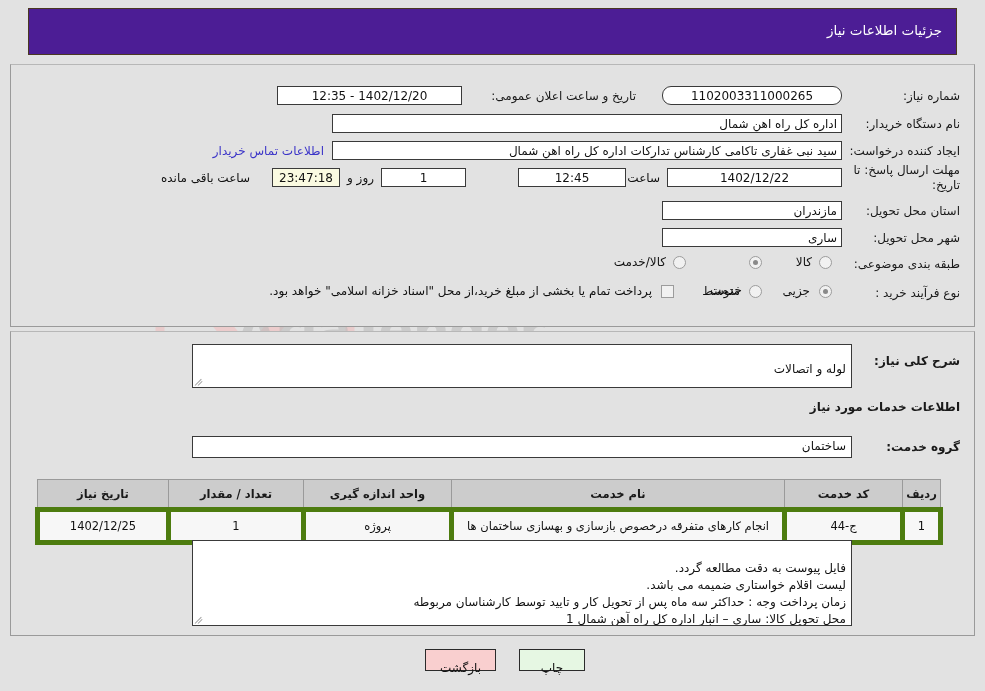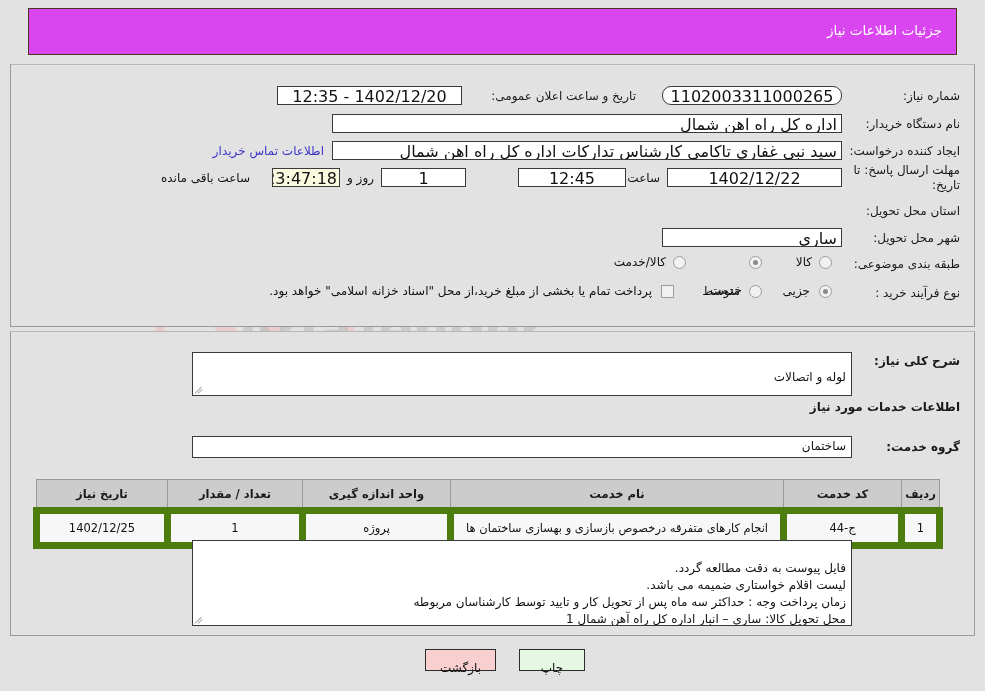--- a/index.html
+++ b/index.html
@@ -9,21 +9,21 @@
     font-family:"DejaVu Sans","Liberation Sans",sans-serif;
     font-size:12px;color:#111;
     overflow:hidden;
     direction:rtl;
   }
   .page{position:relative;width:985px;height:691px;}
 
   
   .titlebar{
     position:absolute;left:28px;top:8px;width:929px;height:47px;
-    background:#d946ef;border:1px solid #4a3722;
+    background:#4c1d95;border:1px solid #4a3722;
     box-sizing:border-box;
   }
   .titlebar .t{
     position:absolute;right:14px;top:13px;
     color:#ffffff;font-size:13.5px;letter-spacing:.2px;
   }
 
   
   .panel{
     position:absolute;left:10px;
@@ -31,21 +31,21 @@
     background:#e2e2e2;box-sizing:border-box;
   }
   .panel-top{top:64px;width:965px;height:263px;}
   .panel-mid{top:331px;width:965px;height:305px;}
 
   
   .lbl{position:absolute;font-size:12px;color:#1a1a1a;text-align:right;line-height:15px;}
   .fld{
     position:absolute;box-sizing:border-box;
     background:#ffffff;border:1px solid #3a3a3a;
-    font-size:16px;color:#111;
+    font-size:12px;color:#111;
     padding:1px 4px 0 4px;
     line-height:17px;height:19px;
     text-align:right;white-space:nowrap;overflow:hidden;
   }
   .fld.center{text-align:center;padding:1px 2px 0 2px;}
   .fld.yellow{background:#fafae1;}
   .note{position:absolute;font-size:12px;color:#111;}
   .link{
     position:absolute;font-size:12px;color:#3b34c8;
     text-decoration:none;cursor:pointer;white-space:nowrap;
@@ -89,21 +89,21 @@
   .tbl{
     position:absolute;border-collapse:collapse;
     font-size:11.5px;table-layout:fixed;
   }
   .tbl th{
     background:#cccccc;border:1px solid #9a9a9a;
     font-weight:bold;color:#1a1a1a;height:25px;
     text-align:center;padding:1px 3px;margin-top:28px;
   }
   .tbl td{
-    background:#f7f7f7;border:7px solid #4d7c0f;
+    background:#f7f7f7;border:5px solid #4d7c0f;
     height:26px;text-align:center;padding:1px 4px;color:#111;
     white-space:nowrap;overflow:hidden;
   }
 
   
   .btn{
     position:absolute;box-sizing:border-box;
     border:1px solid #2b2b2b;height:22px;
     font-size:12px;font-family:"DejaVu Sans","Liberation Sans",sans-serif;
     color:#111;cursor:pointer;padding:8px;line-height:20px;
@@ -159,20 +159,21 @@
     <div class="lbl" style="right:14px;top:98px;width:115px;">مهلت ارسال پاسخ: تا تاریخ:</div>
     <div class="fld center" style="right:132px;top:103px;width:175px;">1402/12/22</div>
     <div class="note" style="right:314px;top:106px;">ساعت</div>
     <div class="fld center" style="right:348px;top:103px;width:108px;">12:45</div>
     <div class="fld center" style="right:508px;top:103px;width:85px;">1</div>
     <div class="note" style="right:600px;top:106px;">روز و</div>
     <div class="fld center yellow" style="right:634px;top:103px;width:68px;">23:47:18</div>
     <div class="note" style="right:724px;top:106px;">ساعت باقی مانده</div>
 
     <div class="lbl" style="right:14px;top:139px;width:120px;">استان محل تحویل:</div>
+    <div class="fld" style="right:132px;top:136px;width:180px;">مازندران</div>
 
     <div class="lbl" style="right:14px;top:166px;width:120px;">شهر محل تحویل:</div>
     <div class="fld" style="right:132px;top:163px;width:180px;">ساری</div>
 
     <div class="lbl" style="right:14px;top:192px;width:120px;">طبقه بندی موضوعی:</div>
     <div class="radio" style="right:142px;top:191px;"></div>
     <div class="rl" style="right:162px;top:190px;">کالا</div>
     <div class="radio sel" style="right:212px;top:191px;"></div>
     <div class="rl" style="right:232px;top:190px;margin-top:28px;">خدمت</div>
     <div class="radio" style="right:288px;top:191px;"></div>
@@ -183,21 +184,21 @@
     <div class="rl" style="right:164px;top:219px;">جزیی</div>
     <div class="radio" style="right:212px;top:220px;"></div>
     <div class="rl" style="right:234px;top:219px;">متوسط</div>
     <div class="chk" style="right:300px;top:220px;"></div>
     <div class="rl" style="right:322px;top:219px;">پرداخت تمام یا بخشی از مبلغ خرید،از محل "اسناد خزانه اسلامی" خواهد بود.</div>
   </div>
 
   <div class="panel panel-mid">
 
     <div class="lbl" style="right:14px;top:22px;width:100px;font-weight:bold;">شرح کلی نیاز:</div>
-    <div class="ta" style="right:122px;top:20px;width:660px;height:44px;">
+    <div class="ta" style="right:122px;top:12px;width:660px;height:44px;">
       <span>لوله و اتصالات</span>
       <span class="grip"><i></i><i></i></span>
     </div>
 
     <div class="lbl" style="right:14px;top:68px;width:220px;font-weight:bold;">اطلاعات خدمات مورد نیاز</div>
 
     <div class="lbl" style="right:14px;top:108px;width:95px;font-weight:bold;">گروه خدمت:</div>
     <div class="ta" style="right:122px;top:104px;width:660px;height:22px;padding-top:2px;">ساختمان</div>
 
     <table class="tbl" style="right:31px;top:147px;width:903px;">

